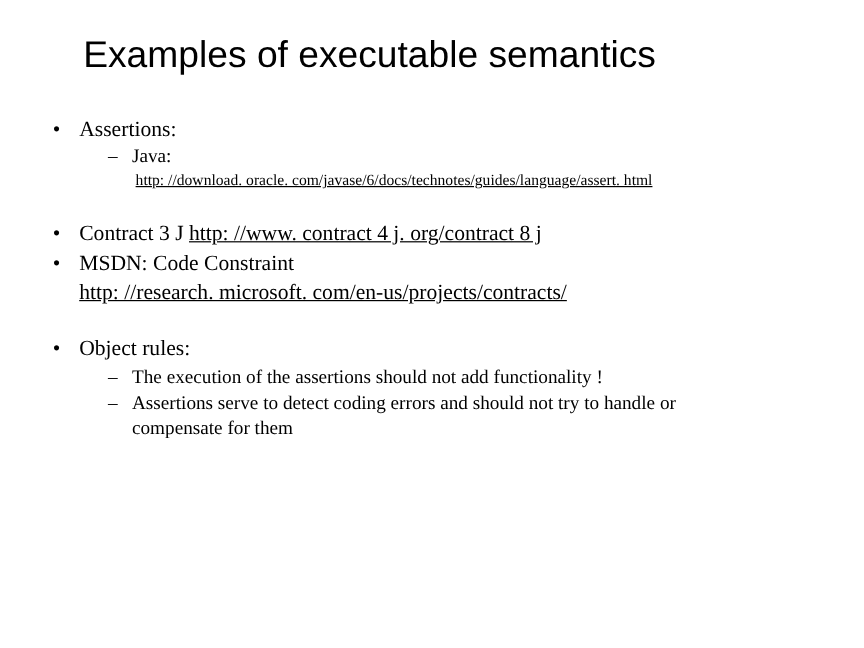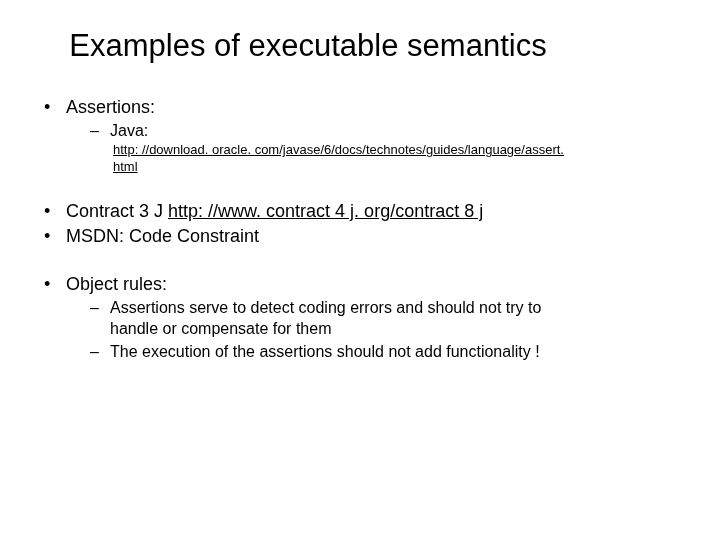--- a/index.html
+++ b/index.html
@@ -27,20 +27,21 @@
     list-style: none;
     padding-left: 0;
     margin: 0;
     font-size: 18px;
     line-height: 1.3;
   }
   ul.lvl1 > li {
     position: relative;
     padding-left: 30px;
     margin-bottom: 2px;
+    font-family: Liberation Serif, serif;
   }
   ul.lvl1 > li::before {
     content: "•";
     position: absolute;
     left: 8px;
     top: 0;
   }
   ul.lvl2 {
     list-style: none;
     padding-left: 24px;
@@ -102,32 +103,33 @@
   </ul>
 
   <div class="gap"></div>
 
   <ul class="lvl1">
     <li>
       <span>Contract 3 J </span><span class="link">http: //www. contract 4 j. org/contract 8 j</span>
     </li>
     <li>
       <span>MSDN: Code Constraint</span><br>
+      <span class="link">http: //research. microsoft. com/en-us/projects/contracts/</span>
     </li>
   </ul>
 
   <div class="gap"></div>
 
   <ul class="lvl1">
     <li>
       <span>Object rules:</span>
       <ul class="lvl2">
         <li>
-          <span>Assertions serve to detect coding errors and should not try to handle or compensate for them</span>
+          <span>The execution of the assertions should not add functionality !</span>
         </li>
         <li>
-          <span>The execution of the assertions should not add functionality !</span>
+          <span>Assertions serve to detect coding errors and should not try to handle or compensate for them</span>
         </li>
       </ul>
     </li>
   </ul>
 
 </div>
 
 </body></html>

